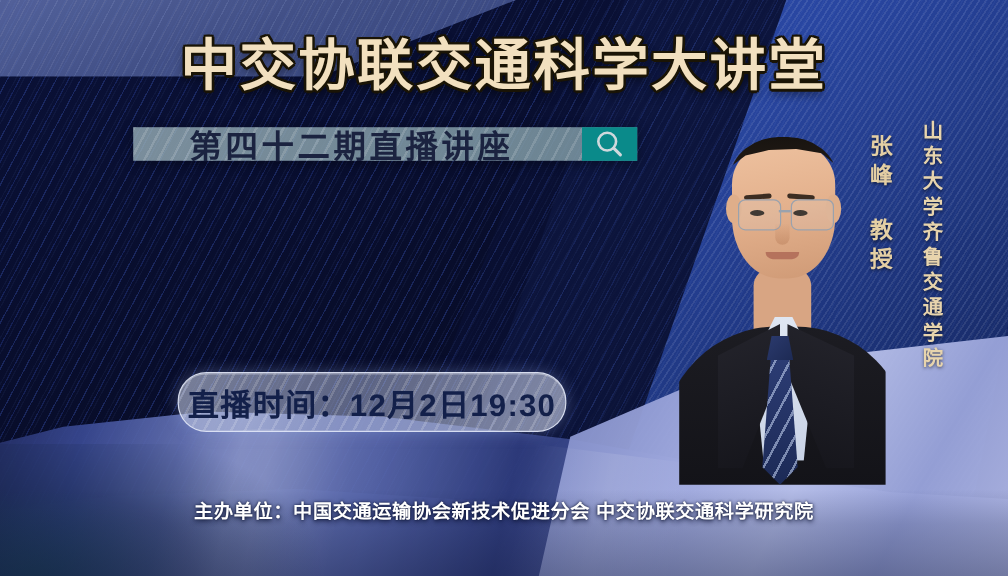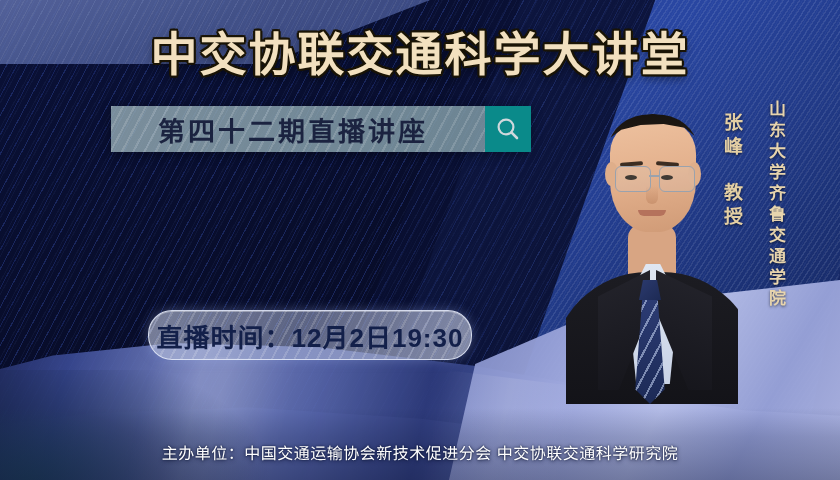--- a/index.html
+++ b/index.html
@@ -360,21 +360,21 @@
       1.6px 1.6px 0 #1a1405, -1.6px 1.6px 0 #1a1405,
       1.6px -1.6px 0 #1a1405, -1.6px -1.6px 0 #1a1405,
       0 4px 8px rgba(0,0,0,0.55);
     white-space: nowrap;
   }
 
   .episode-banner {
     position: absolute;
     left: 111px; top: 106px;
     width: 420px;
-    height: 46px;
+    height: 28px;
     display: flex;
     align-items: stretch;
     background: linear-gradient(105deg, rgba(150,173,182,0.80) 0%, rgba(131,156,167,0.86) 55%, rgba(120,147,159,0.88) 100%);
     box-shadow: 0 2px 10px rgba(0,0,0,0.35);
   }
   .episode-banner::before {
     content: "";
     position: absolute;
     inset: 0;
     background: repeating-linear-gradient(118deg,
@@ -489,25 +489,25 @@
     letter-spacing: 4px;
     line-height: 1.3;
     color: #e7d4ad;
     writing-mode: vertical-rl;
     text-orientation: upright;
     text-shadow: 0 1px 3px rgba(0,0,0,0.6);
   }
 
   .organizer {
     position: absolute;
-    left: 0; top: 440px;
+    left: 0; top: 413px;
     width: 840px;
     text-align: center;
     font-size: 16px;
-    font-weight: normal;
+    font-weight: bold;
     letter-spacing: 0.5px;
     color: #ffffff;
     text-shadow: 0 1px 4px rgba(10,18,48,0.85), 0 0 2px rgba(10,18,48,0.9);
     white-space: nowrap;
   }
 </style>
 </head>
 <body>
 
 <div id="poster">

